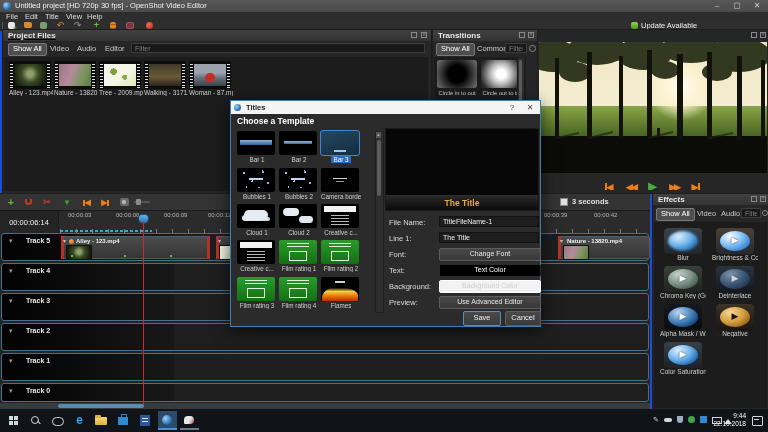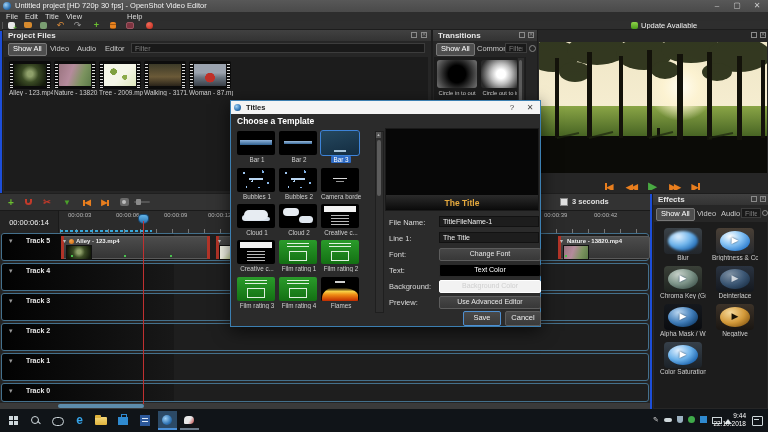--- a/index.html
+++ b/index.html
@@ -121,41 +121,41 @@
     <span class="abs wbtn" style="left:708px;">–</span>
     <span class="abs wbtn" style="left:728px;">▢</span>
     <span class="abs wbtn" style="left:748px;">✕</span>
   </div>
 
   <div class="abs menubar">
     <span class="abs mitem" style="left:6px;">File</span>
     <span class="abs mitem" style="left:25px;">Edit</span>
     <span class="abs mitem" style="left:45px;">Title</span>
     <span class="abs mitem" style="left:66px;">View</span>
-    <span class="abs mitem" style="left:87px;margin-left:40px;">Help</span>
+    <span class="abs mitem" style="left:87px;">Help</span>
   </div>
 
   <div class="abs toolbar">
     <span class="abs" style="left:2px;top:1px;width:1px;height:7px;background:#555;"></span>
     <span class="abs tbi sq" style="left:8px;top:1px;width:7px;height:7px;background:#e8e8e8;">
         <span style="position:absolute;right:-2px;bottom:-2px;color:#5abf2a;font-size:7px;line-height:6px;">+</span>
       </span>
     <span class="abs tbi sq" style="left:24px;top:1px;width:8px;height:6px;background:#d68a2e;border-radius:1px 2px 2px 2px;"></span>
     <span class="abs tbi sq" style="left:40px;top:1px;width:7px;height:7px;background:#7a9e72;"></span>
     <span class="abs tbi" style="left:56px;color:#d98a3a;">↶</span>
     <span class="abs tbi" style="left:73px;color:#9a9a9a;">↷</span>
     <span class="abs tbi" style="left:92px;color:#6abf30;font-weight:bold;">+</span>
     <span class="abs tbi sq" style="left:110px;top:1px;width:6px;height:7px;background:repeating-linear-gradient(#e8821e 0 2px,#a85a10 2px 3.5px);"></span>
     <span class="abs tbi sq" style="left:126px;top:1px;width:8px;height:7px;background:#7e3440;border:1px solid #9a5560;box-sizing:border-box;"></span>
     <span class="abs tbi" style="left:146px;top:1px;width:7px;height:7px;border-radius:50%;background:radial-gradient(circle at 35% 30%,#f06a5a,#c02818);"></span>
     <span class="abs" style="left:631px;top:1px;width:7px;height:7px;border-radius:2px;background:linear-gradient(#8fd44a,#4a9a1a);"></span>
     <span class="abs" style="left:641px;top:0;color:#f0f0f0;font-size:7.5px;line-height:9px;">Update Available</span>
   </div>
 
-  <div class="abs panel" style="left:2px;top:29px;width:428px;height:163px;">
+  <div class="abs panel" style="left:2px;top:29px;width:428px;height:163px;text-decoration:underline;">
     <div class="phead nosel">Project Files</div>
     <span class="dock" style="right:14px;"></span>
     <span class="dock x" style="right:4px;"></span>
     <span class="tab sel" style="left:5px;top:13px;">Show All</span>
     <span class="tab" style="left:43px;top:13px;">Video</span>
     <span class="tab" style="left:70px;top:13px;">Audio</span>
     <span class="tab" style="left:98px;top:13px;">Editor</span>
     <input class="flt" style="left: 128px; top: 13px; width: 294px;" placeholder="Filter">
     <div class="abs listbg" style="left:1px;top:27px;width:424px;height:134px;">
 

